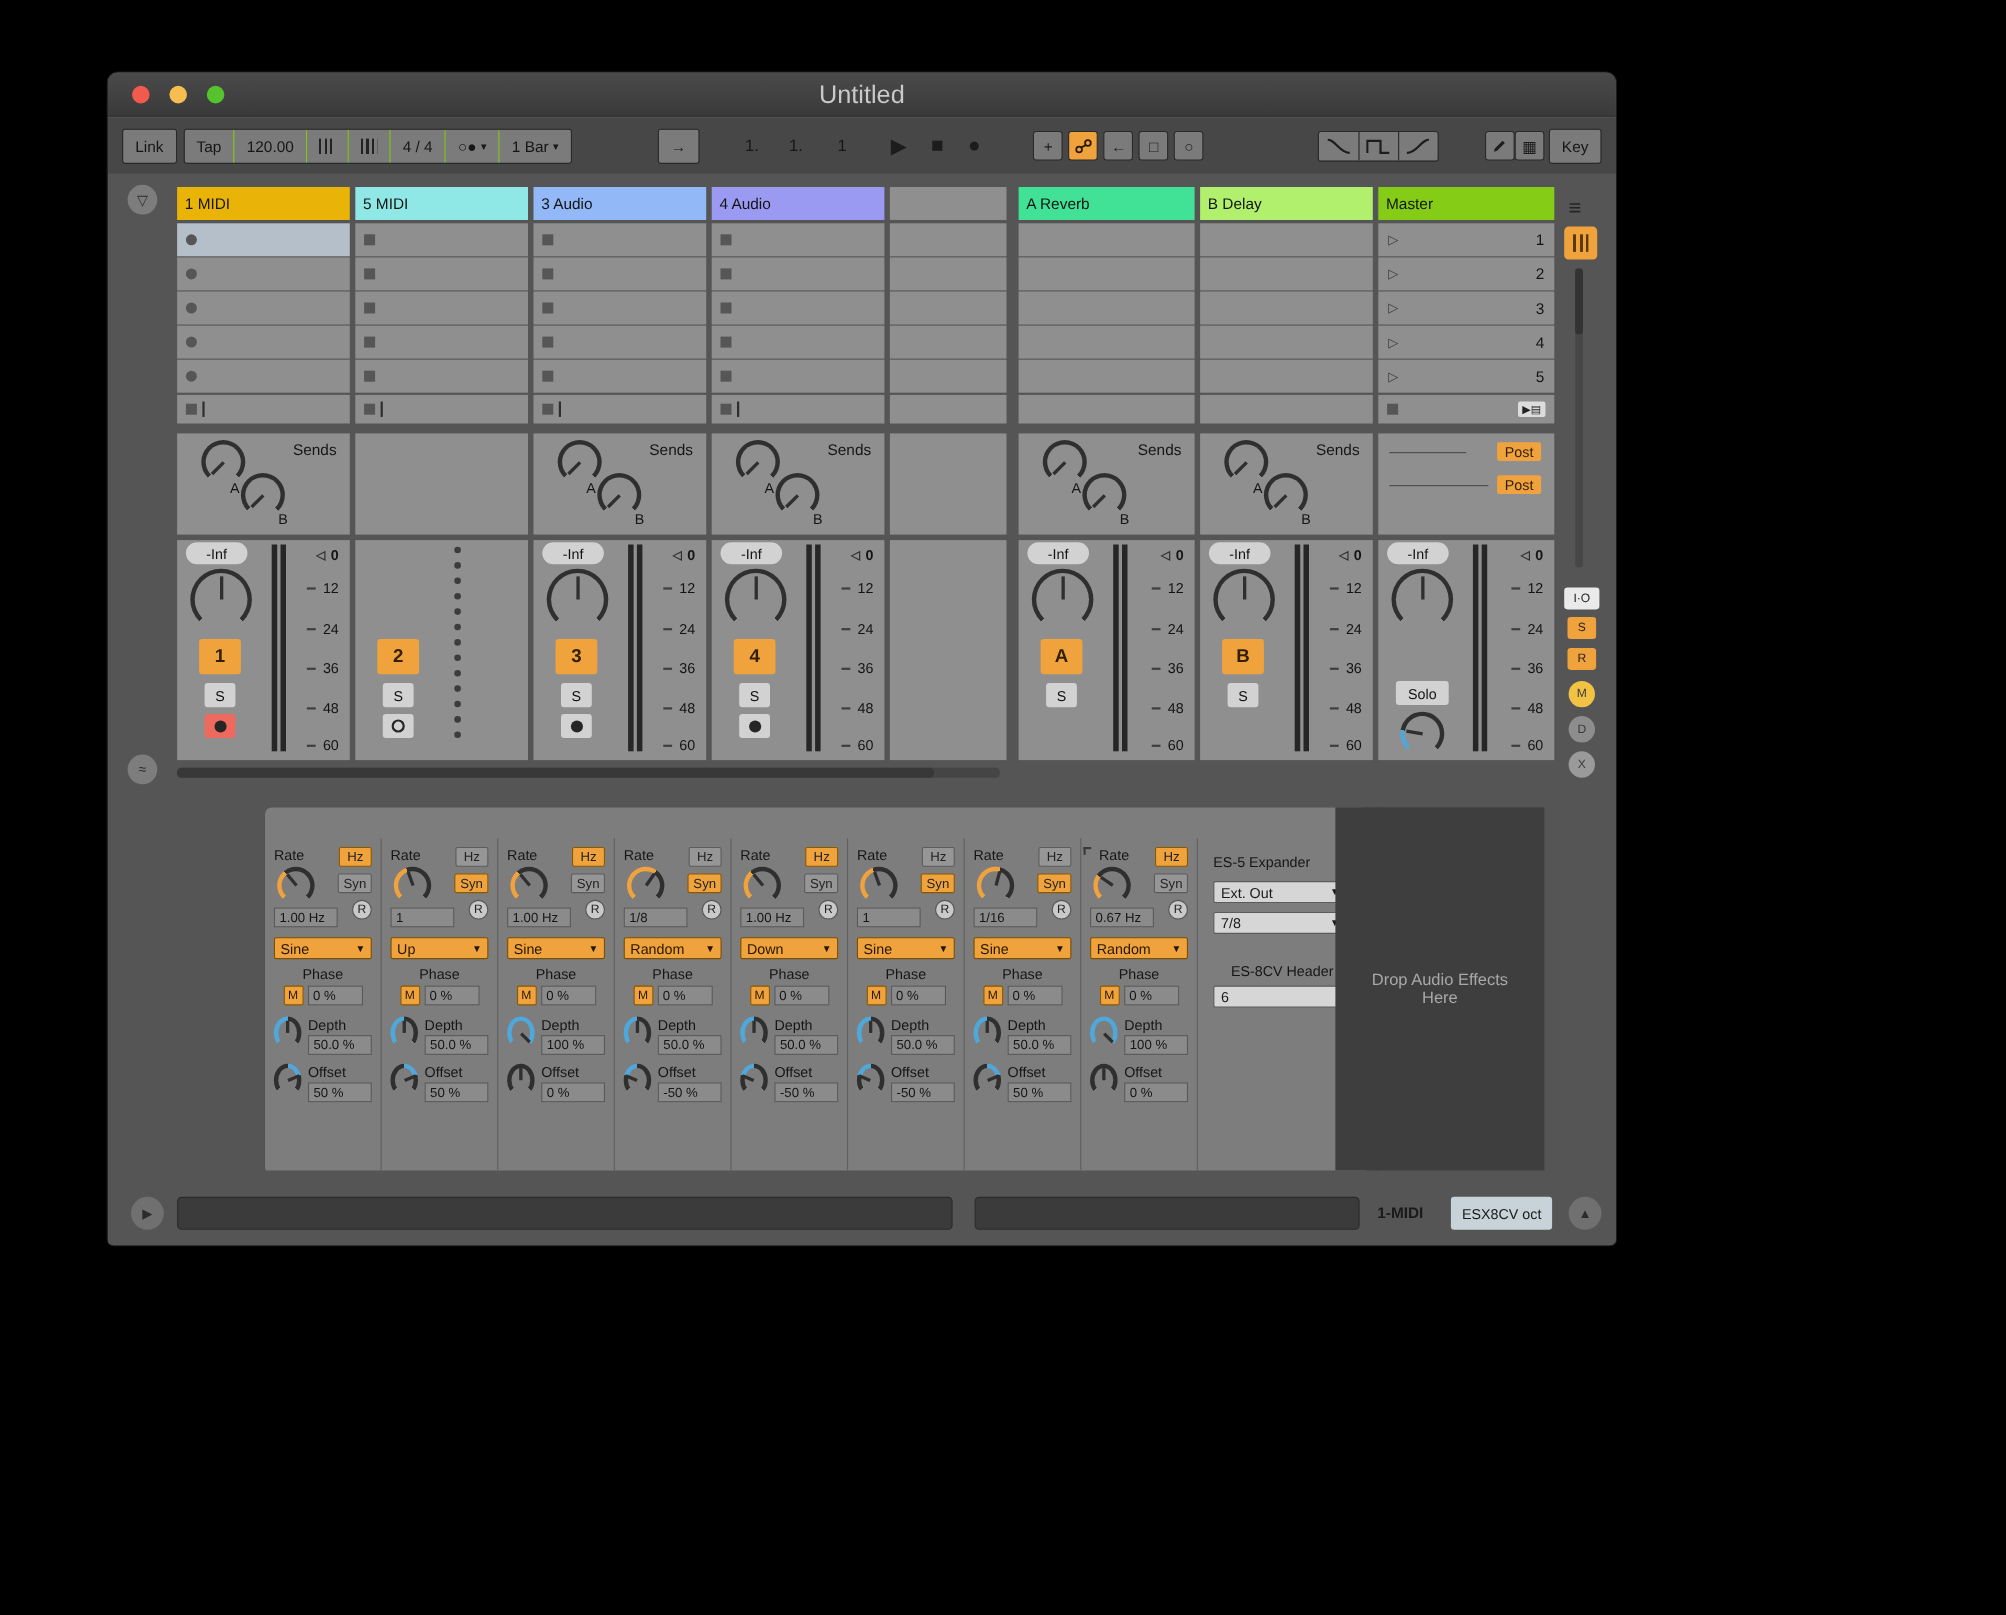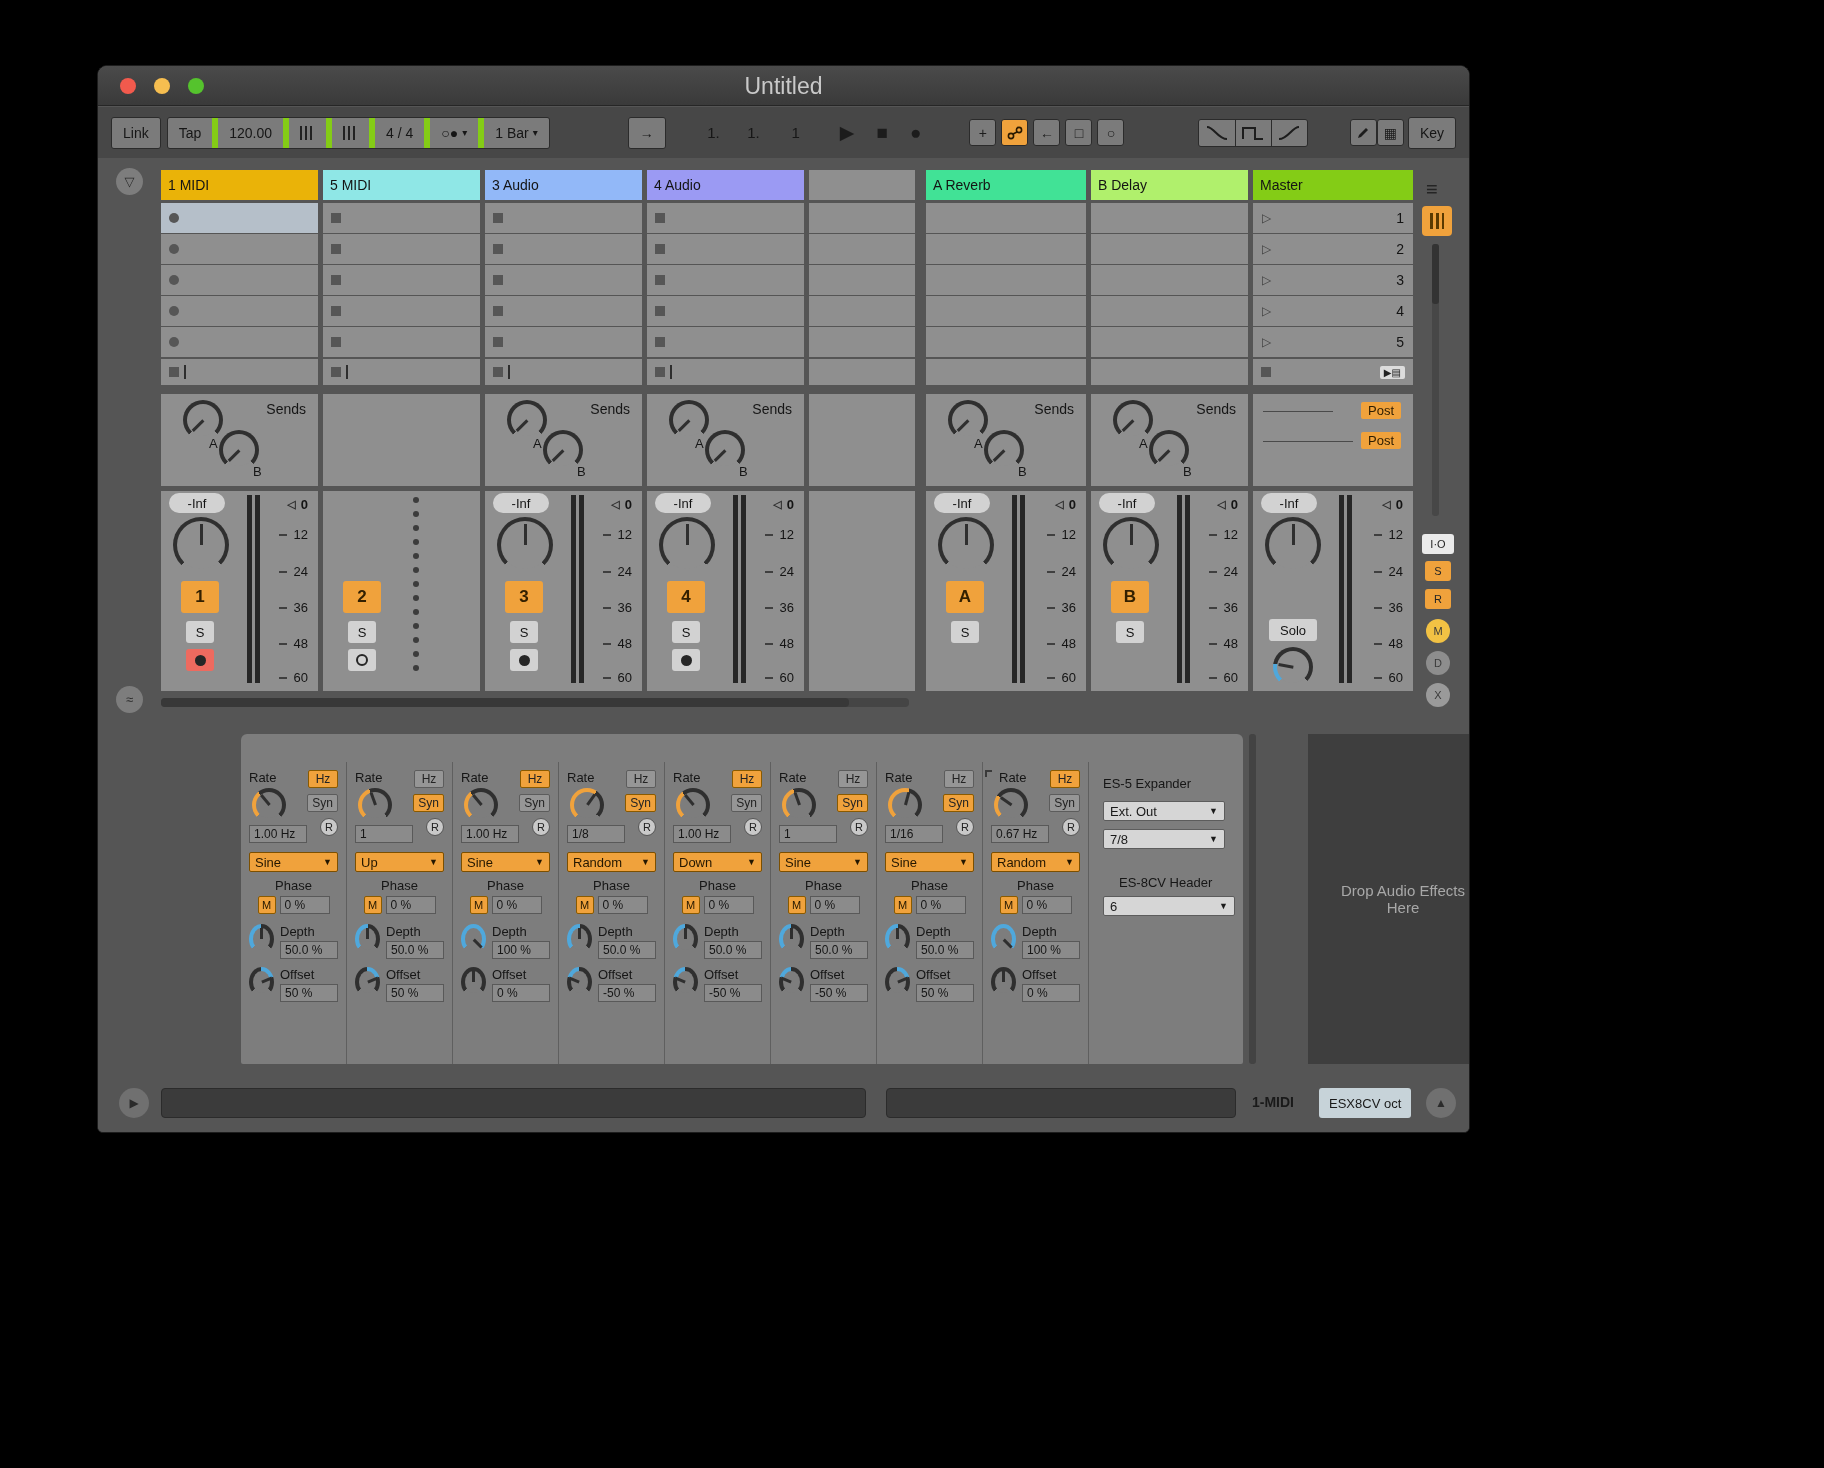--- a/index.html
+++ b/index.html
@@ -13,21 +13,21 @@
               background:linear-gradient(#4a4a4a,#3a3a3a); border-bottom:1px solid #262626; }
   .tl { position:absolute; top:12px; width:16px; height:16px; border-radius:50%; }
   .tl.red { left:22px; background:#f25a4d; } .tl.yel { left:56px; background:#f6be50; } .tl.grn { left:90px; background:#55c32d; }
   .wtitle { text-align:center; line-height:40px; color:#c9c9c9; font-size:23px; }
 
   
   .toolbar { position:absolute; left:0; top:41px; right:0; height:51px; background:#474747;
              display:flex; align-items:center; padding:0 13px; }
   .tbg { display:flex; height:32px; border:1px solid #2b2b2b; border-radius:3px; overflow:hidden; flex:0 0 auto; }
   .tbb { display:flex; align-items:center; justify-content:center; gap:4px; padding:0 11px;
-         background:#7b7b7b; color:#161616; font-size:14px; border-left:6px solid #84cc16; white-space:nowrap; }
+         background:#7b7b7b; color:#161616; font-size:14px; border-left:1px solid #84cc16; white-space:nowrap; }
   .tbb:first-child { border-left:none; }
   .tbb .dd { font-size:10px; }
   .bars4 { display:inline-block; width:15px; height:14px;
            background:repeating-linear-gradient(90deg,#222 0 2px,transparent 2px 5px); }
   .tsp { flex:0 0 auto; } .tgrow { flex:1; }
   .plain { display:flex; align-items:center; color:#1d1d1d; }
   .posseg { width:40px; text-align:right; font-size:15px; color:#171717; padding-right:6px; }
   .transport { display:flex; align-items:center; gap:22px; font-size:19px; color:#1c1c1c; margin-left:34px; }
   .ico { display:flex; align-items:center; justify-content:center; width:27px; height:27px;
          border-radius:3px; background:#7b7b7b; border:1px solid #2b2b2b; color:#1c1c1c; font-size:14px; }
@@ -121,21 +121,21 @@
   .tre{top:419px;background:#f0a23c;width:26px;left:5px;} .tmi{top:449px;background:#f2c244;}
   .tde{top:481px;background:#8d8d8d;} .txf{top:513px;background:#9a9a9a;}
   .hscroll { position:absolute; left:63px; top:540px; width:748px; height:9px; background:#454545; border-radius:4px; }
   .hscroll i { display:block; height:9px; width:92%; background:#383838; border-radius:4px; }
 
   
   .deviceview { position:absolute; left:0; top:652px; right:0; height:352px; background:#555; --panel:#7d7d7d; }
   .dropzone { position:absolute; top:16px; height:330px; background:#3e3e3e; display:flex; align-items:center;
               justify-content:center; text-align:center; color:#a8a8a8; font-size:15px; }
   .drop-inst { left:13px; width:128px; }
-  .drop-fx { left:1210px; width:190px; padding:0 26px; }
+  .drop-fx { left:1116px; width:190px; padding:0 26px; }
   .dotstrip { position:absolute; left:6px; top:50%; transform:translateY(-50%); width:9px; height:72px;
               background-image:radial-gradient(#9a9a9a 1.3px, transparent 1.4px); background-size:5px 7px; }
   .divider-v { position:absolute; left:1151px; top:16px; width:7px; height:330px; background:#434343; border-radius:3px; }
 
   .device { position:absolute; left:143px; top:16px; width:1002px; height:330px; background:#7d7d7d; border-radius:6px 6px 2px 2px; }
   .dtitle { height:28px; background:#999; border-radius:6px 6px 0 0; display:flex; align-items:center;
             padding:0 9px; border-bottom:1px solid #5c5c5c; }
   .led { width:15px; height:15px; border-radius:50%; background:#f3ab3a; border:2px solid #6a6a6a; }
   .dname { margin-left:9px; font-weight:bold; font-size:14px; color:#141414; }
   .dticons { margin-left:auto; display:flex; gap:7px; }

